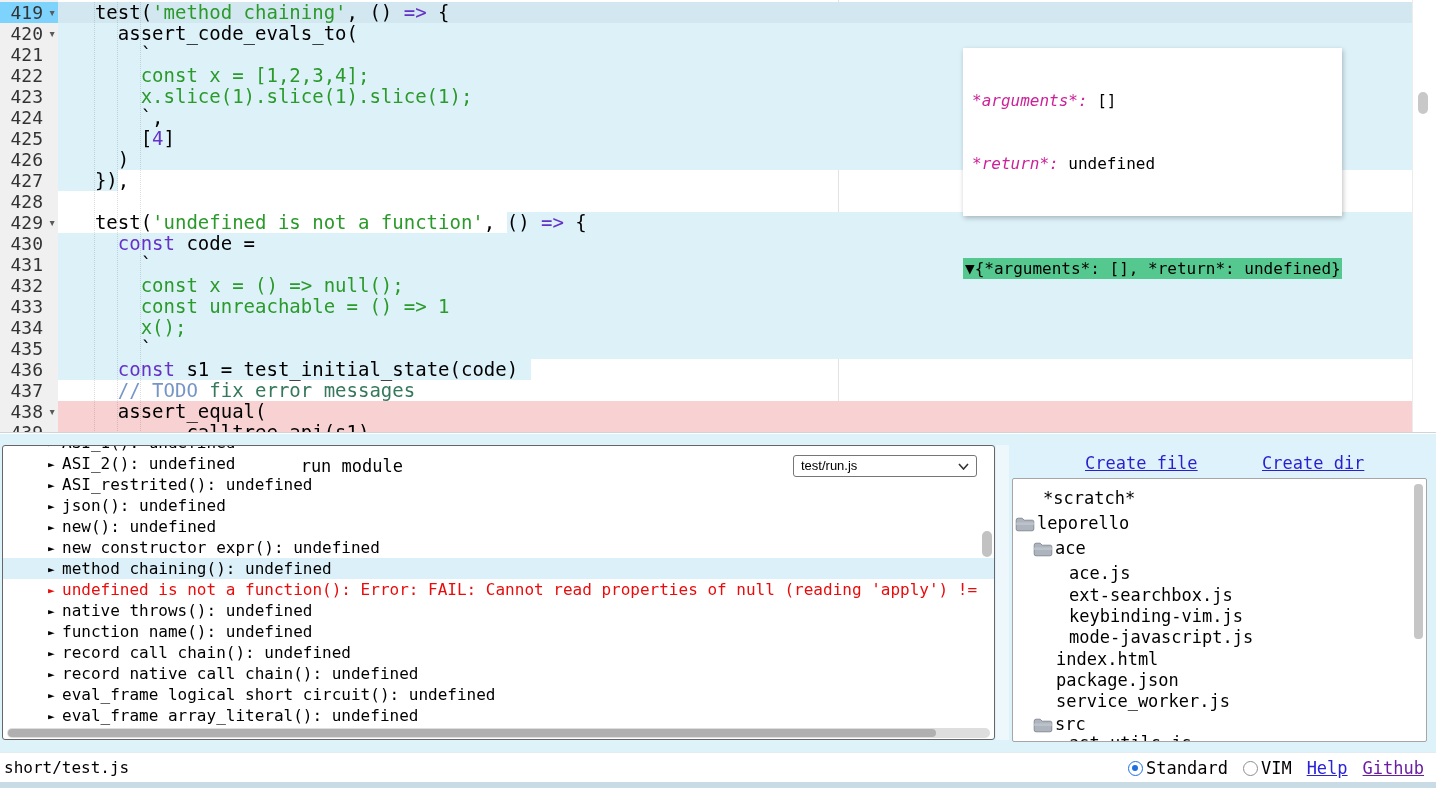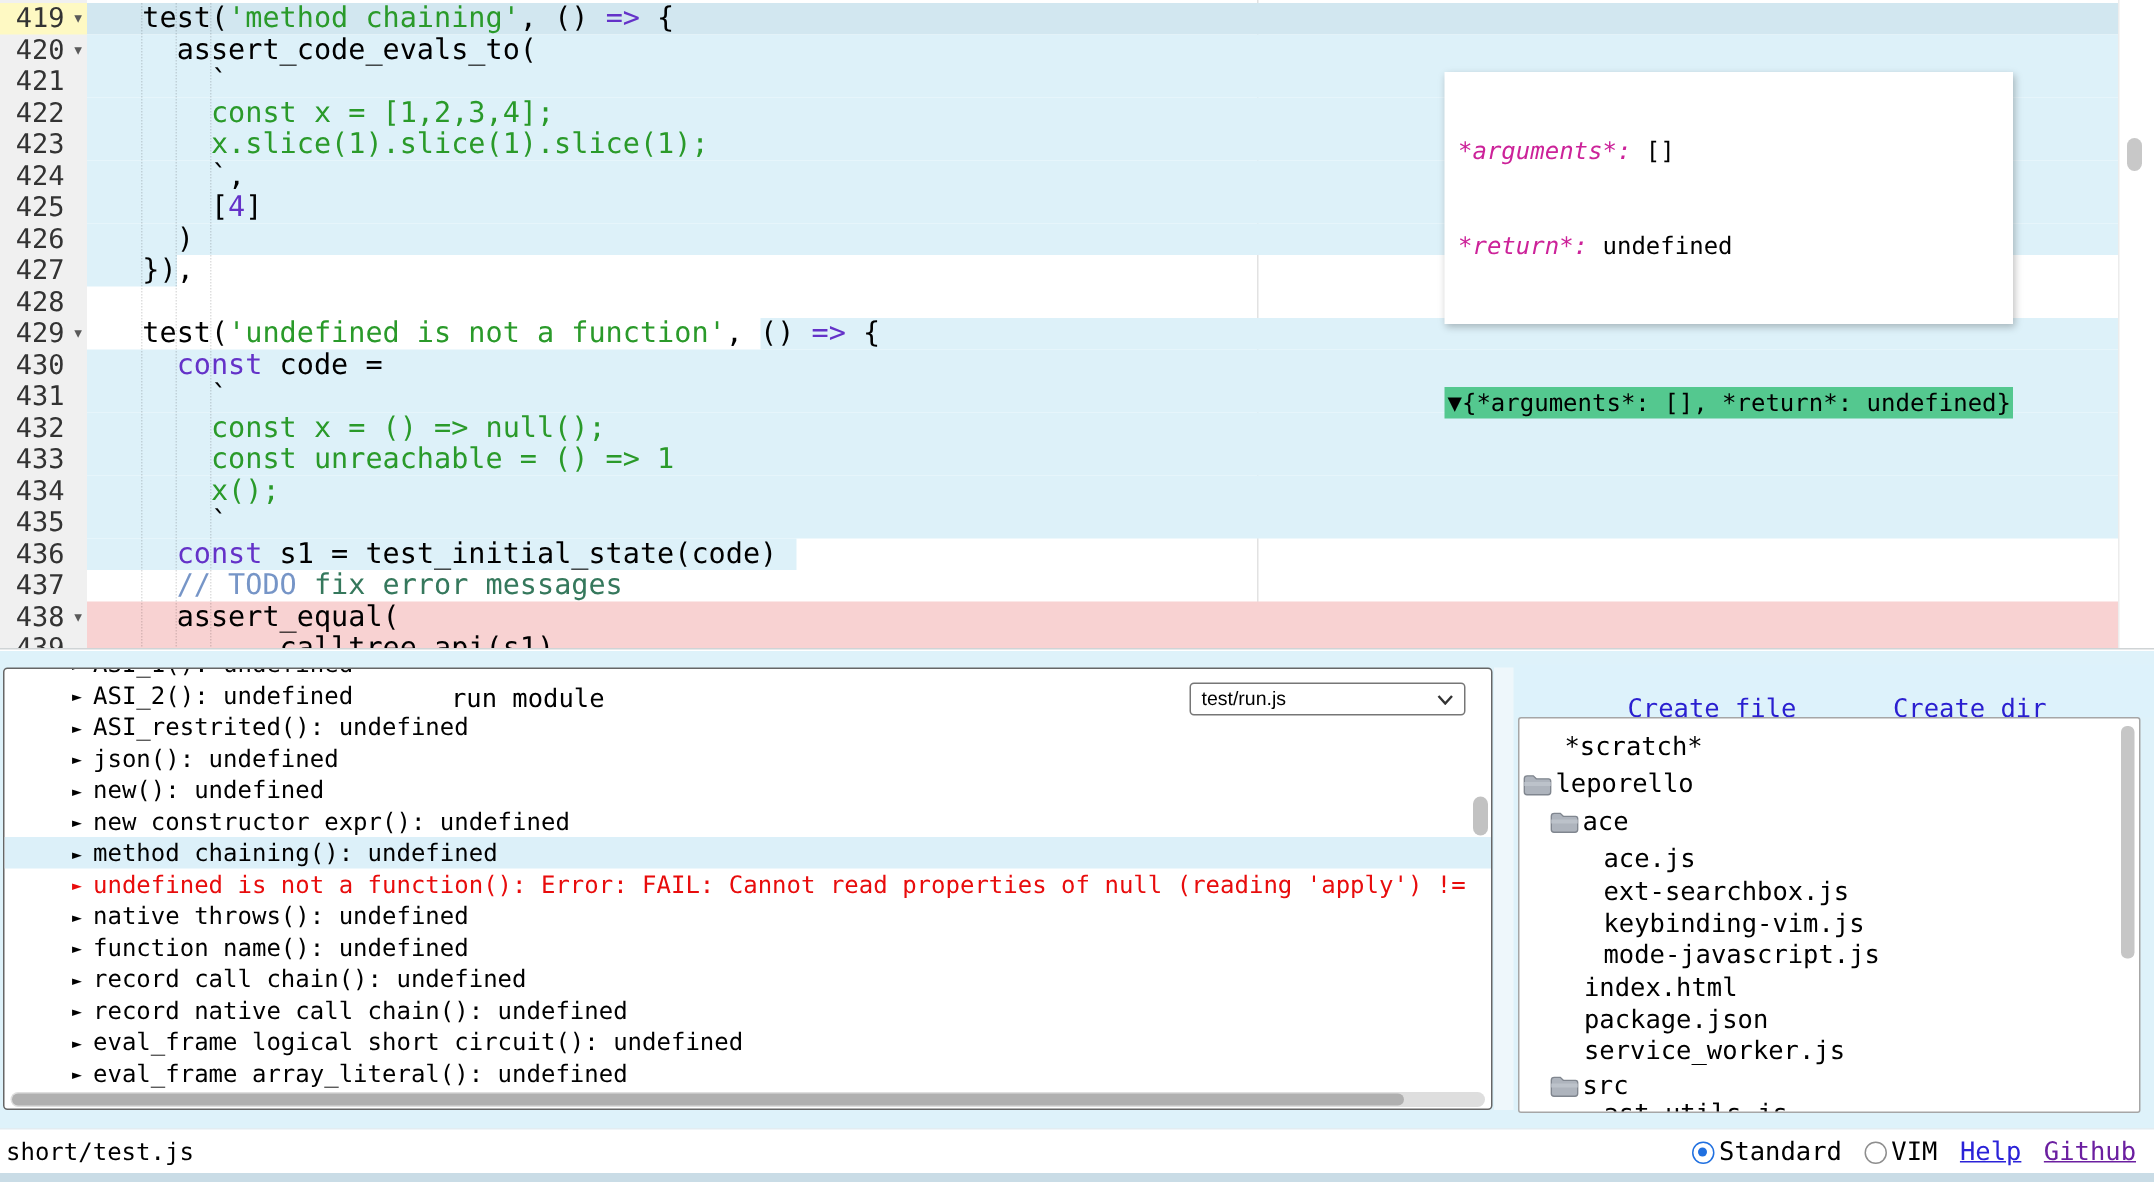--- a/index.html
+++ b/index.html
@@ -5,21 +5,21 @@
   * { margin:0; padding:0; box-sizing:border-box; }
   html,body { width:1436px; height:788px; overflow:hidden; background:#fff; }
   body { font-family:"DejaVu Sans Mono","Liberation Mono",monospace; }
   #app { position:relative; width:1436px; height:788px; overflow:hidden; background:#fff; }
 
   
   #editor { position:absolute; left:0; top:0; width:1436px; height:433px; background:#fff; overflow:hidden; border-bottom:1px solid #cfd4d6; }
   #gutter { position:absolute; left:0; top:0; width:58px; height:433px; background:#f0f0f0; z-index:4; }
   .gcell { position:absolute; left:0; width:58px; height:21px; font-size:18px; line-height:21px; color:#333; }
   .gcell .num { position:absolute; right:15px; top:0; }
-  .gcell.active { background:#fef9c3; }
+  .gcell.active { background:#7dd3fc; }
   .fold { position:absolute; right:2px; top:0px; font-size:13px; color:#5a5a5a; line-height:21px; }
   #print-margin { position:absolute; left:838px; top:0; width:1px; height:433px; background:#e2e2e2; z-index:0; }
   .rowbg { position:absolute; height:21px; z-index:1; }
   .bg-eval { background:#ddf1f9; }
   .bg-active { background:#d2e7f0; }
   .bg-error { background:#f8d2d2; }
   .iguide { position:absolute; top:2px; height:431px; width:0; border-left:1px dotted rgba(0,0,0,0.13); z-index:2; }
   .codeline { position:absolute; left:72px; height:21px; font-size:19px; line-height:21px; white-space:pre; z-index:3; color:#000; }
   .tk-t { color:#000; }
   .tk-s { color:#2a9a2a; }
@@ -50,21 +50,21 @@
   #run-module { position:absolute; left:692px; top:10px; height:21px; }
   #run-module-label { position:absolute; right:292px; top:0; font-size:17px; line-height:21px; color:#000; white-space:pre; }
   #run-module-select { position:absolute; left:98px; top:-1px; width:184px; height:22px; background:#fff; border:1px solid #767676; border-radius:3px; font-family:"Liberation Sans",sans-serif; font-size:13px; line-height:20px; color:#000; padding-left:7px; }
   #run-module-select svg { position:absolute; right:7px; top:7px; }
   #res-vthumb { position:absolute; right:2px; top:85px; width:10px; height:26px; background:#c2c2c2; border-radius:5px; }
   #res-htrack { position:absolute; left:4px; top:282px; width:983px; height:10px; background:#dedede; border-radius:5px; }
   #res-hthumb { position:absolute; left:1px; top:1px; width:928px; height:8px; background:#b0b0b0; border-radius:4px; }
 
   
   #files-header { position:absolute; left:1010px; top:9px; width:426px; height:35px; background:#ddf2fb; }
-  .create-link { position:absolute; top:20px; font-size:17px; color:#2a1fd0; text-decoration:underline; white-space:pre; cursor:pointer; }
+  .create-link { position:absolute; top:10px; font-size:17px; color:#2a1fd0; text-decoration:underline; white-space:pre; cursor:pointer; }
   #create-file { left:75px; }
   #create-dir { left:252px; }
   #files-box { position:absolute; left:1012px; top:44px; width:415px; height:264px; background:#fff; border:1px solid #a6a6a6; border-radius:2px; overflow:hidden; }
   .trow { position:absolute; height:22px; font-size:17px; line-height:22px; color:#000; white-space:pre; }
   .ficon { position:absolute; top:3px; }
   #files-vthumb { position:absolute; right:3px; top:5px; width:9px; height:155px; background:#c6c6c6; border-radius:4px; }
 
   
   #statusbar { position:absolute; left:0; top:318px; width:1436px; height:30px; background:#fff; border-top:1px solid #e2ecf1; }
   #status-file { position:absolute; left:4px; top:5px; font-size:16px; line-height:20px; color:#000; }

